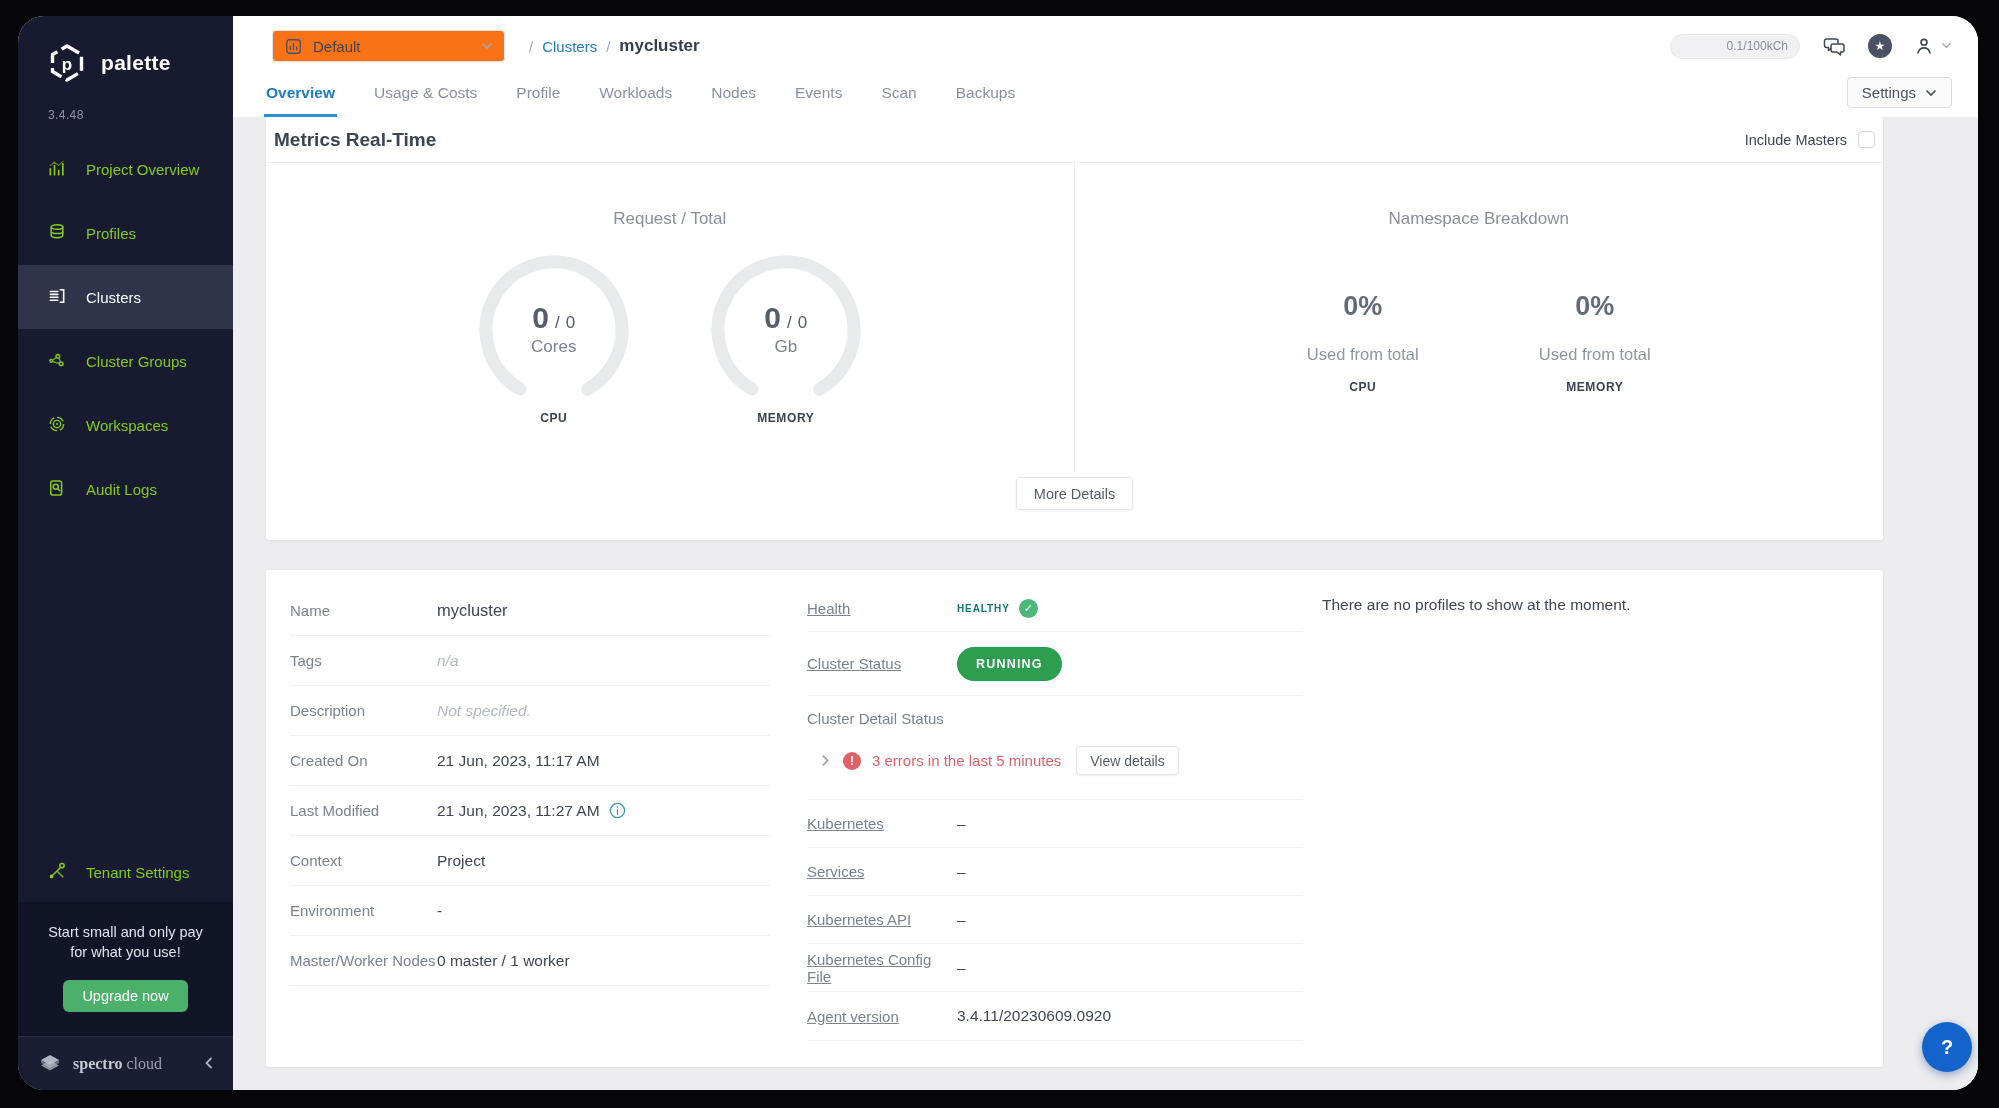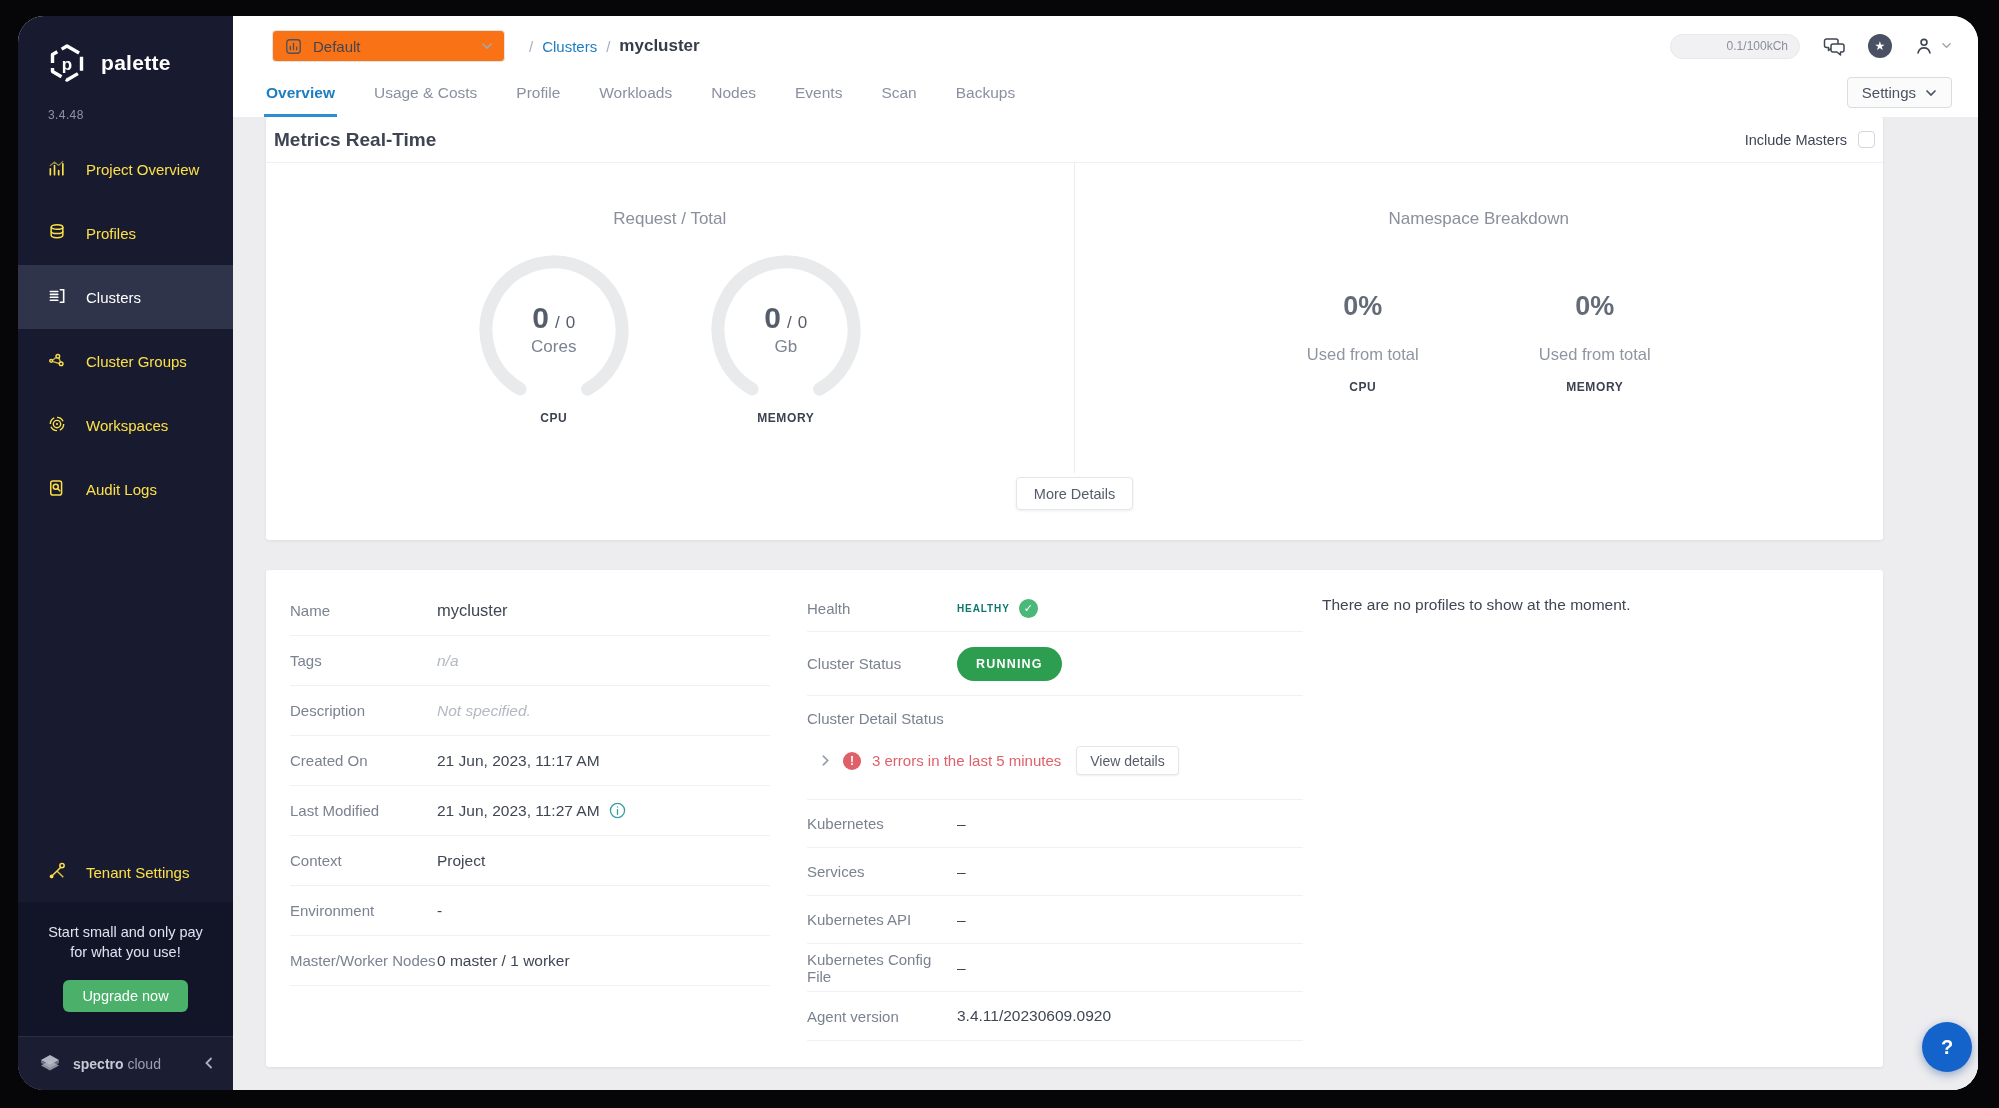--- a/index.html
+++ b/index.html
@@ -6,32 +6,32 @@
     font-family:"Liberation Sans","DejaVu Sans",sans-serif;-webkit-font-smoothing:antialiased;}
   *{box-sizing:border-box;}
   .window{position:absolute;left:18px;top:16px;width:1960px;height:1074px;border-radius:26px;
     overflow:hidden;display:flex;background:#fff;}
   
   .sidebar{width:215px;flex-shrink:0;background:#181b2f;display:flex;flex-direction:column;color:#b9bdc9;}
   .brand{display:flex;align-items:center;gap:13px;padding:26px 0 0 28px;}
   .brand-name{color:#fff;font-size:21px;font-weight:700;letter-spacing:.3px;}
   .version{margin:24px 0 0 30px;font-size:12px;color:#8e93a6;letter-spacing:.4px;}
   .nav{margin-top:15px;}
-  .nav-item{display:flex;align-items:center;gap:19px;height:64px;padding-left:29px;font-size:15px;color:#fde047;cursor:pointer;}
+  .nav-item{display:flex;align-items:center;gap:19px;height:64px;padding-left:29px;font-size:15px;color:#84cc16;cursor:pointer;}
   .nav-item svg{flex-shrink:0;}
   .nav-item.active{background:#30344a;color:#fff;}
   .sidebar-bottom{margin-top:auto;}
   .tenant{height:58px;}
   .promo{background:#121528;padding:20px 16px 24px;}
   .promo-text{color:#dfe3ee;font-size:14.5px;line-height:1.42;text-align:center;}
   .upgrade-btn{display:block;margin:17px auto 0;padding:8px 19px;background:#4ab06a;color:#ffffff;
     font-size:14.5px;border:none;border-radius:6px;cursor:pointer;font-family:inherit;}
   .side-footer{height:54px;border-top:1px solid rgba(255,255,255,.08);background:#1b1e33;
     display:flex;align-items:center;padding:0 18px 0 20px;gap:11px;}
-  .sf-brand{font-size:14px;color:#c6cad6;font-weight:700;}
+  .sf-brand{font-size:16px;color:#c6cad6;font-weight:700;font-family:Liberation Serif, serif;}
   .sf-brand span{font-weight:400;color:#9aa0b0;}
   .collapse{margin-left:auto;color:#aab0bf;font-size:17px;cursor:pointer;line-height:1;}
   
   .main{flex:1;display:flex;flex-direction:column;min-width:0;background:#fff;position:relative;}
   .topbar{height:44px;margin-top:8px;padding:0 26px 0 39px;display:flex;align-items:center;}
   .proj-select{width:233px;height:32px;background:#f97316;border:1px solid #e3e4e8;border-radius:4px;
     display:flex;align-items:center;gap:10px;padding:0 11px;font-size:15px;color:#3f4654;cursor:pointer;}
   .proj-select .chev{margin-left:auto;display:flex;}
   .breadcrumb{margin-left:24px;display:flex;align-items:center;gap:9px;font-size:15px;}
   .bc-sep{color:#a7acb6;}
@@ -86,21 +86,21 @@
   .details-card{margin-top:30px;height:497px;display:flex;padding:16px 0 0 24px;}
   .col-left{width:480px;flex-shrink:0;}
   .col-mid{width:496px;flex-shrink:0;margin-left:37px;}
   .col-right{flex:1;padding:10px 20px 0 19px;}
   .drow{height:50px;display:flex;align-items:center;border-bottom:1px solid #f0f1f3;}
   .dlabel{width:147px;flex-shrink:0;font-size:15px;color:#7b8290;}
   .dvalue{font-size:15.5px;color:#3f4654;}
   .dvalue.name{font-size:16.5px;}
   .dvalue.muted{color:#b3b8c2;font-style:italic;}
   .mrow{display:flex;align-items:center;border-bottom:1px solid #f0f1f3;}
-  .mrow .dlabel{width:150px;}
+  .mrow .dlabel{width:150px;text-decoration:underline;}
   .health-row{height:46px;}
   .healthy{display:flex;align-items:center;gap:9px;}
   .healthy-txt{font-size:10px;font-weight:700;color:#0f766e;letter-spacing:.9px;}
   .check-circle{width:19px;height:19px;border-radius:50%;background:#49b878;color:#fff;display:flex;
     align-items:center;justify-content:center;font-size:11px;}
   .status-row{height:64px;}
   .badge{background:#2d9e4f;color:#fff;font-size:12.5px;font-weight:700;letter-spacing:1.2px;
     padding:10px 19px;border-radius:18px;}
   .detail-block{border-bottom:1px solid #f0f1f3;padding:14px 0 24px;}
   .detail-label{font-size:15px;color:#7b8290;}

